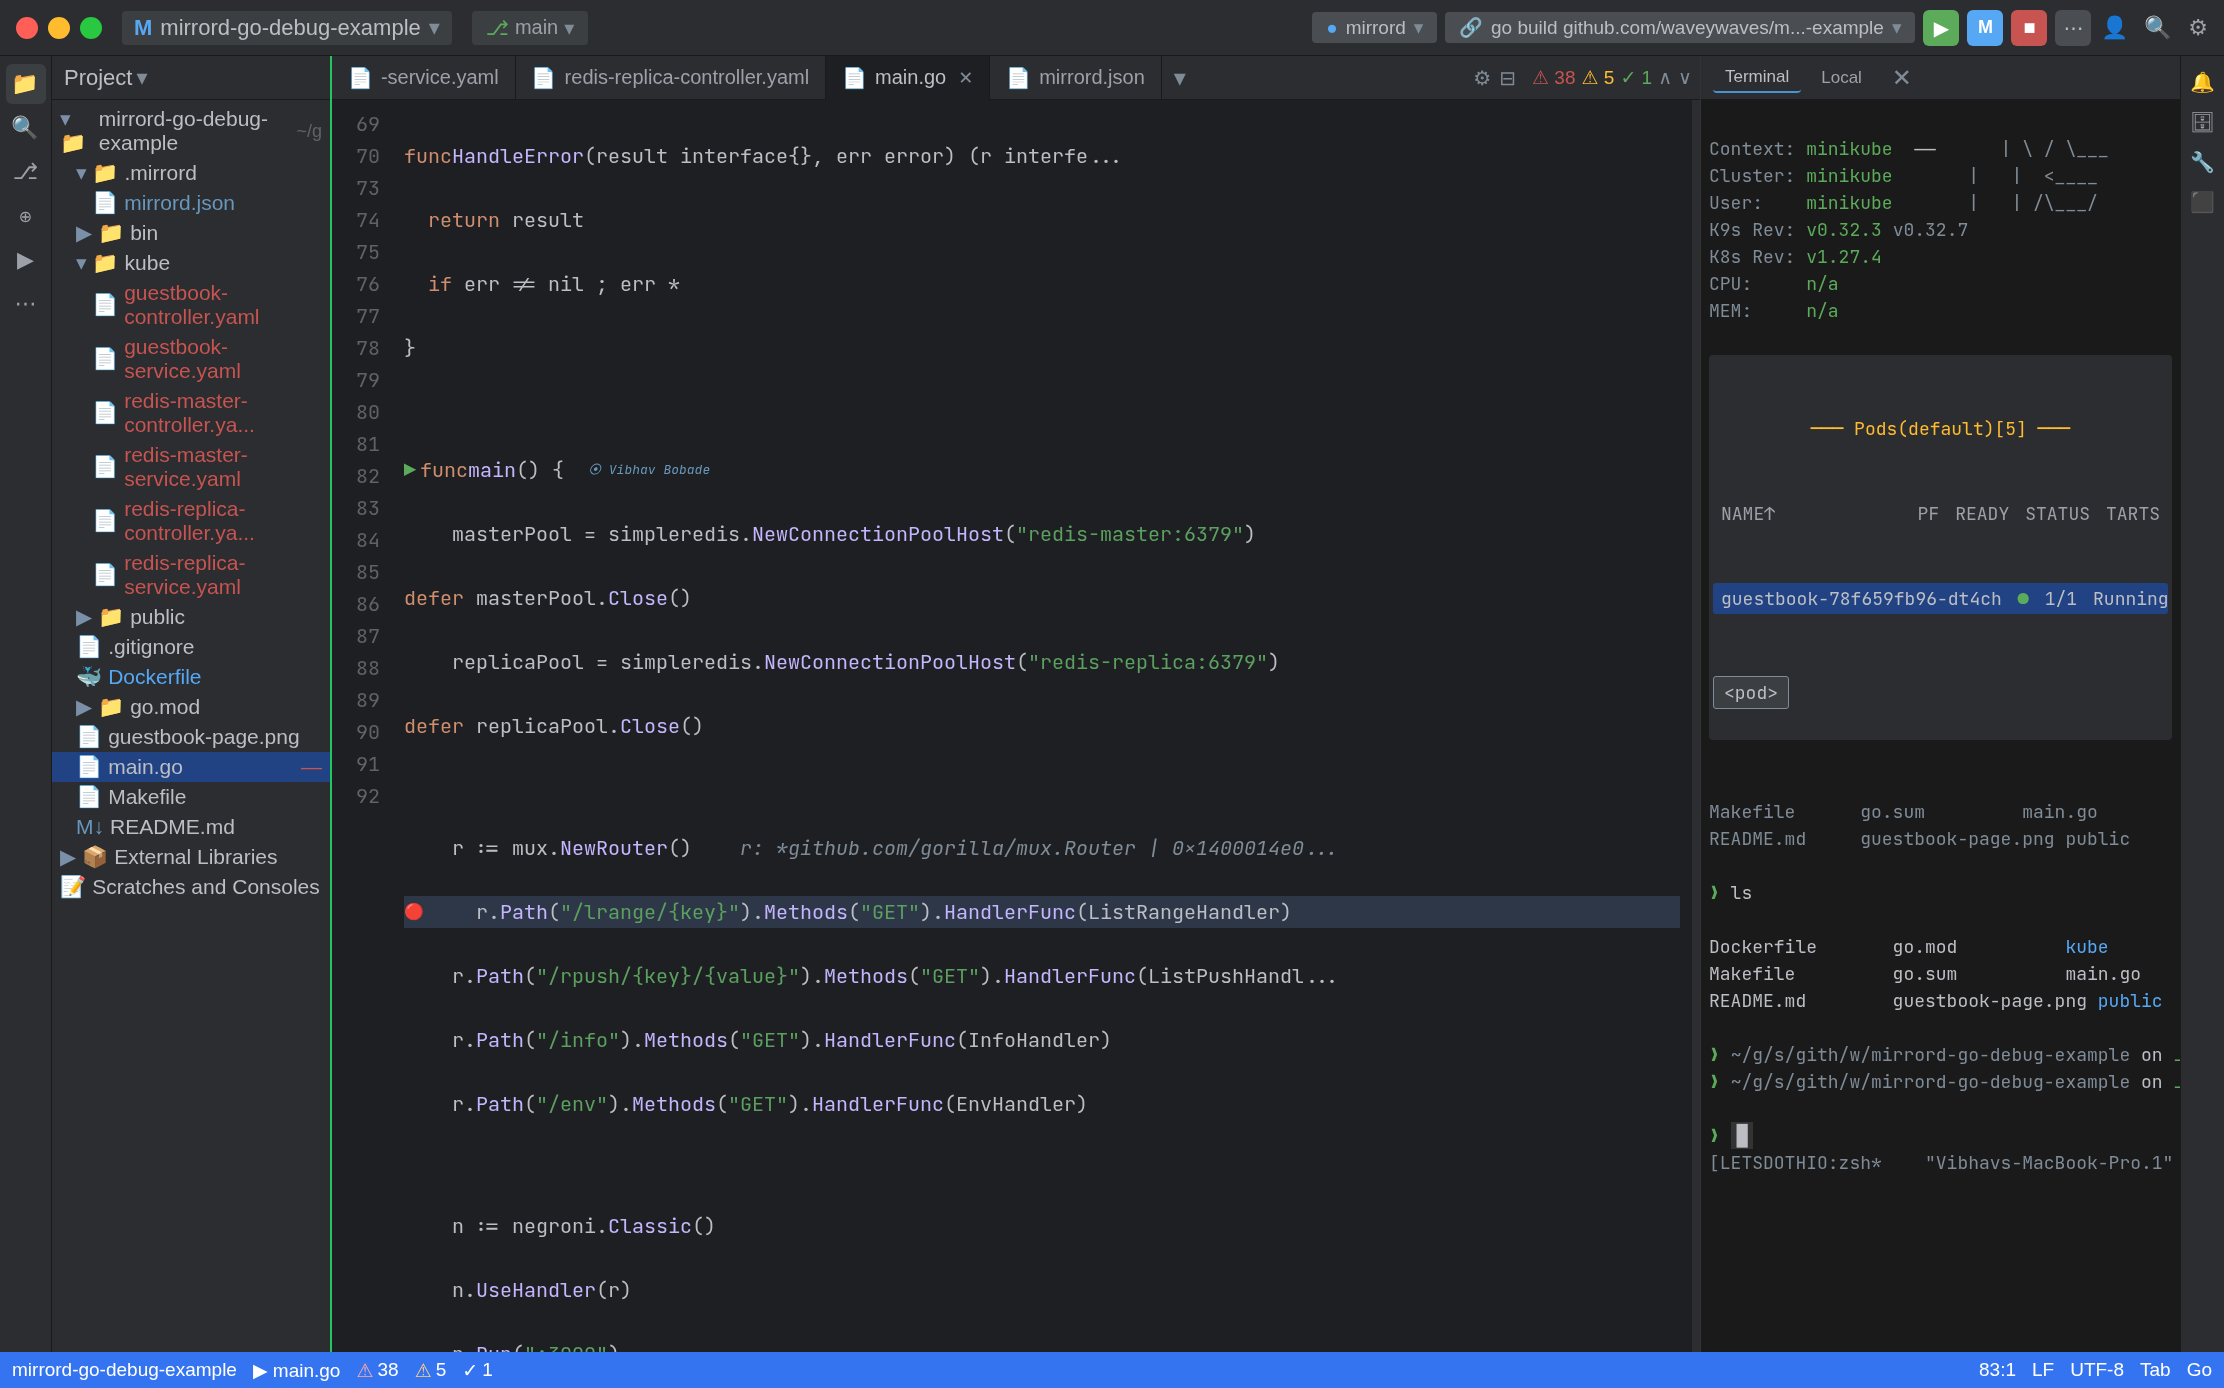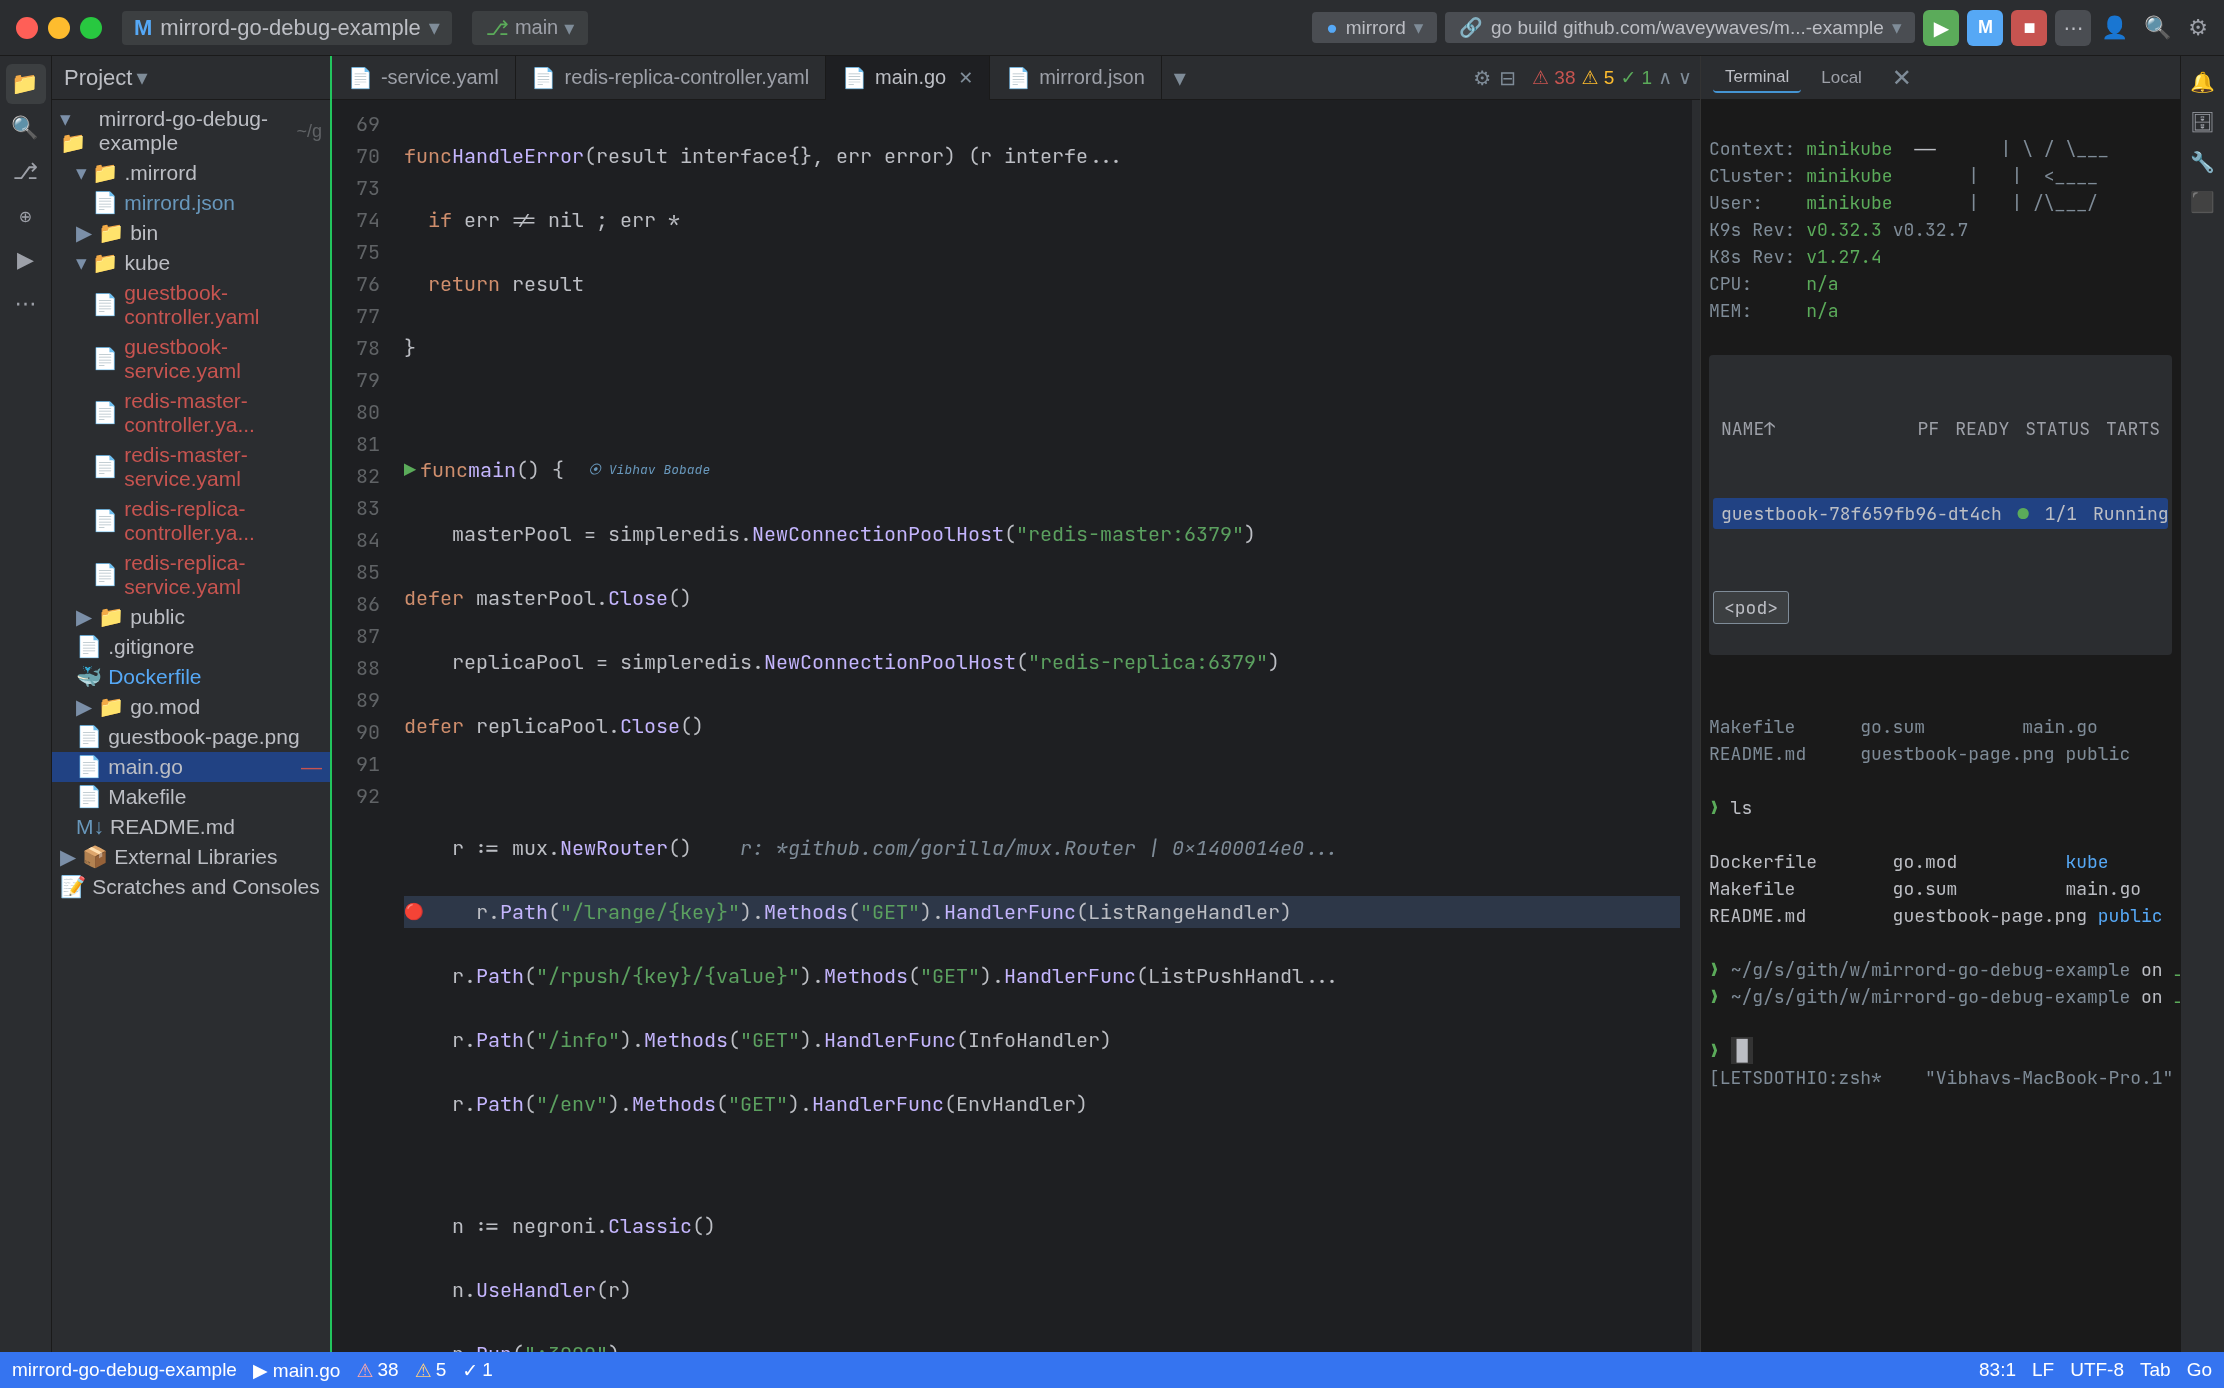--- a/index.html
+++ b/index.html
@@ -506,22 +506,22 @@
             <span style="color:#7f8c98;">∨</span>
           </div>
         </div>
 
         <div class="editor-content">
           <div class="line-numbers">
 69<br>70<br>73<br>74<br>75<br>76<br>77<br>78<br>79<br>80<br>81<br>82<br>83<br>84<br>85<br>86<br>87<br>88<br>89<br>90<br>91<br>92
           </div>
           <div class="code-content">
 <span class="code-line"><span class="kw">func</span> <span class="fn">HandleError</span>(result interface{}, err error) (r interfe...</span>
+<span class="code-line"><span style="margin-left:24px;"></span>    <span class="kw">return</span> result</span>
 <span class="code-line"><span style="margin-left:24px;"></span>    <span class="kw">if</span> err != nil ; err *</span>
-<span class="code-line"><span style="margin-left:24px;"></span>    <span class="kw">return</span> result</span>
 <span class="code-line">}</span>
 <span class="code-line"></span>
 <span class="code-line"><span class="arrow-indicator">▶</span><span class="kw">func</span> <span class="fn">main</span>() {  <span style="color:#6897bb;font-size:13px;font-style:italic;">⦿ Vibhav Bobade</span></span>
 <span class="code-line">    masterPool = simpleredis.<span class="fn">NewConnectionPoolHost</span>(<span class="str">"redis-master:6379"</span>)</span>
 <span class="code-line">    <span class="kw">defer</span> masterPool.<span class="fn">Close</span>()</span>
 <span class="code-line">    replicaPool = simpleredis.<span class="fn">NewConnectionPoolHost</span>(<span class="str">"redis-replica:6379"</span>)</span>
 <span class="code-line">    <span class="kw">defer</span> replicaPool.<span class="fn">Close</span>()</span>
 <span class="code-line"></span>
 <span class="code-line">    r := mux.<span class="fn">NewRouter</span>()   <span class="comment"> r: *github.com/gorilla/mux.Router | 0x1400014e0...</span></span>
 <span class="code-line highlighted"><span class="bp-dot">🔴</span>    r.<span class="fn">Path</span>(<span class="str">"/lrange/{key}"</span>).<span class="fn">Methods</span>(<span class="str">"GET"</span>).<span class="fn">HandlerFunc</span>(ListRangeHandler)</span>
@@ -549,20 +549,21 @@
         <div class="terminal-body">
 <span class="term-gray">Context: </span><span class="term-green">minikube</span>  ——  <span class="term-gray">    | \ / \___</span>
 <span class="term-gray">Cluster: </span><span class="term-green">minikube</span>       <span class="term-gray">|   |  &lt;____</span>
 <span class="term-gray">User:    </span><span class="term-green">minikube</span>       <span class="term-gray">|   | /\___/</span>
 <span class="term-gray">K9s Rev:</span> <span class="term-green">v0.32.3</span> <span class="term-gray">v0.32.7</span>
 <span class="term-gray">K8s Rev:</span> <span class="term-green">v1.27.4</span>
 <span class="term-gray">CPU:    </span> <span class="term-green">n/a</span>
 <span class="term-gray">MEM:    </span> <span class="term-green">n/a</span>
 
 <div class="pod-table">
+  <div style="text-align:center;color:#febc2e;padding:2px;">─── Pods(default)[5] ───</div>
   <div class="pod-table-header">
     <span>NAME↑</span><span style="margin-left:auto;"></span><span>PF</span><span>READY</span><span>STATUS</span><span>TARTS</span>
   </div>
   <div class="pod-table-row">
     <span>guestbook-78f659fb96-dt4ch</span><span style="color:#5bab5a;">●</span><span>1/1</span><span>Running</span>
   </div>
   <div style="margin-top:4px;"><span class="pod-badge">&lt;pod&gt;</span></div>
 </div>
 
 <span class="term-gray">Makefile      go.sum         main.go

